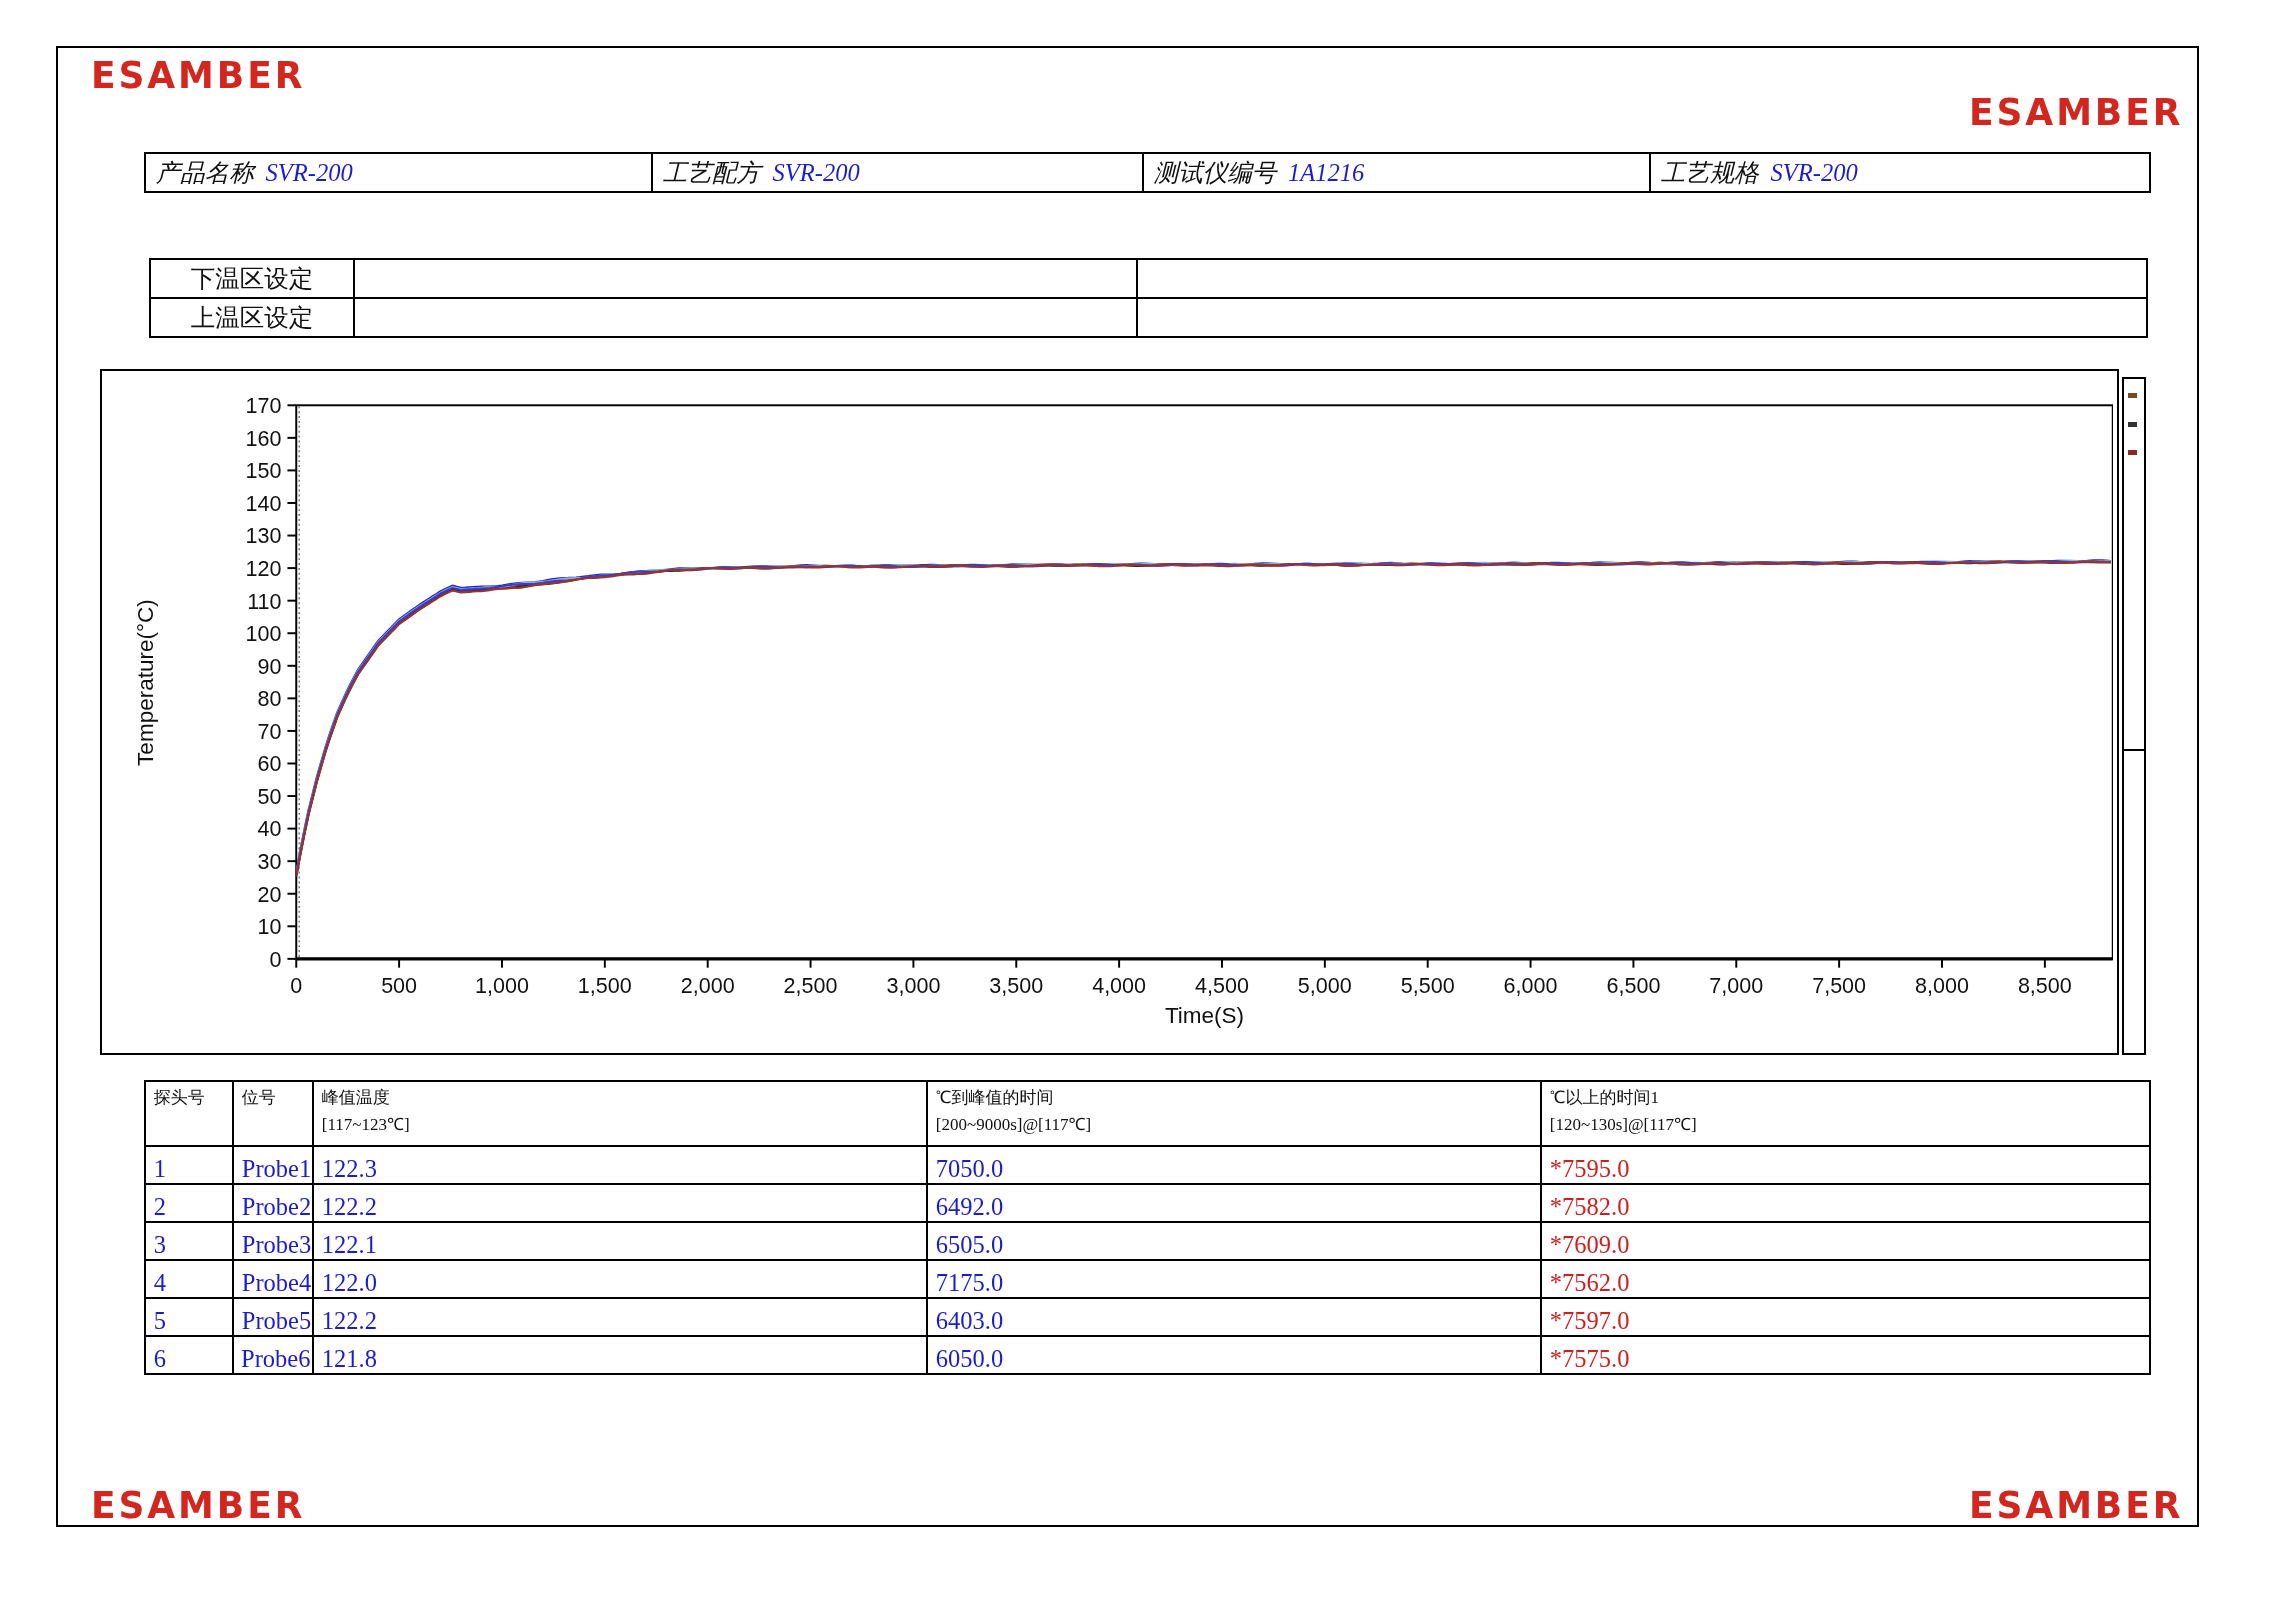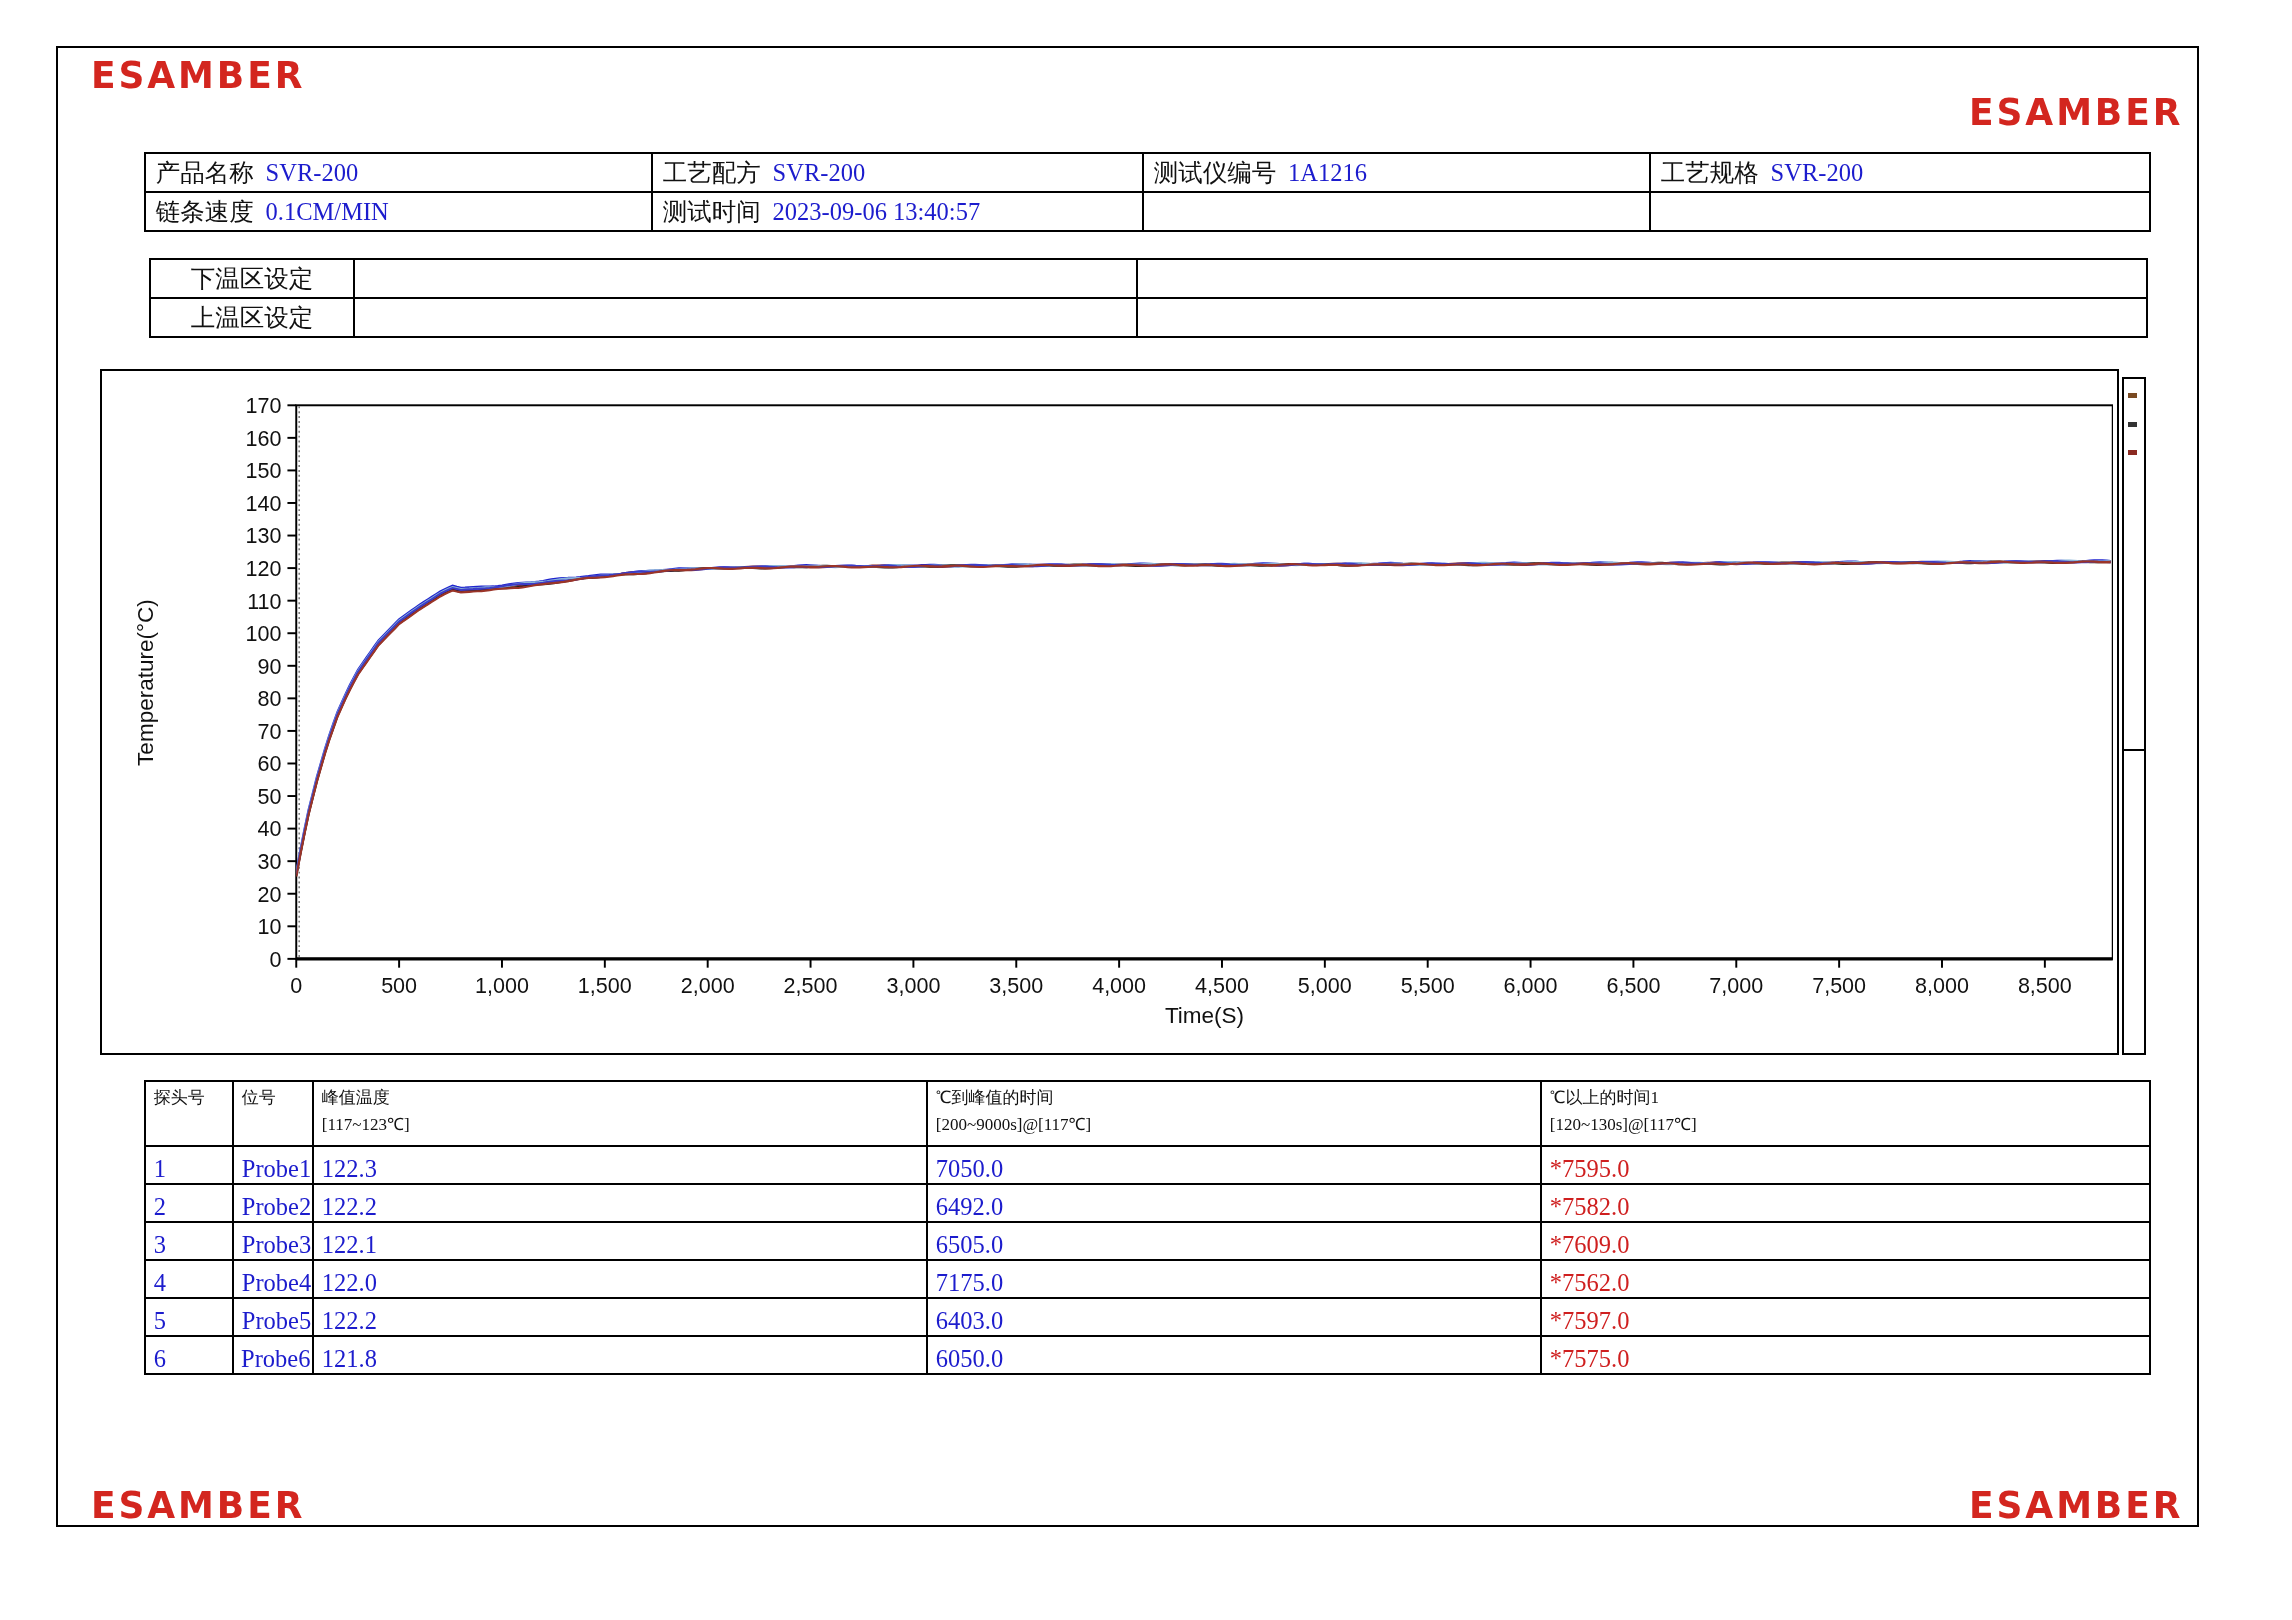--- a/index.html
+++ b/index.html
@@ -13,21 +13,21 @@
   .logo-br{right:13.7px;top:1436px;}
 
   .title-wrap{position:absolute;left:0;top:17.6px;width:100%;text-align:center;}
   .title-main{font-size:27.4px;font-weight:700;letter-spacing:2px;color:#222;}
   .title-main .arrow{font-weight:700;padding:0 7.8px;}
   .title-sub{font-size:17.6px;font-weight:700;letter-spacing:1px;color:#222;margin-top:3.9px;}
 
   table{border-collapse:collapse;table-layout:fixed;}
   td,th{border:2px solid #000;overflow:hidden;white-space:nowrap;}
 
-  .info-table{position:absolute;left:86px;top:104px;width:2004px;}
+  .info-table{position:absolute;left:86px;top:104px;width:2004px;font-style:italic;}
   .info-table td{height:37px;font-size:24.5px;padding:0 0 0 9.8px;font-family:"Liberation Serif",serif;}
   .info-table .lbl{color:#111;}
   .info-table .val{margin-left:11.8px;}
 
   .furnace-table{position:absolute;left:91px;top:210px;width:1997px;}
   .furnace-table td{height:35px;font-size:24.5px;font-family:"Liberation Serif",serif;}
   .furnace-table td.flbl{text-align:center;}
   .furnace-table td.fval{padding-left:35px;}
 
   .chart-box{position:absolute;left:42px;top:321px;width:2015px;height:682px;border:2px solid #000;background:#fff;}
@@ -57,26 +57,20 @@
         <col style="width:491px">
         <col style="width:507px">
         <col style="width:500px">
       </colgroup>
     <tbody>
         <tr>
           <td><span class="lbl">产品名称</span><span class="val" style="color: rgb(28, 28, 205);">SVR-200</span></td>
           <td><span class="lbl">工艺配方</span><span class="val" style="color: rgb(28, 28, 205);">SVR-200</span></td>
           <td><span class="lbl">测试仪编号</span><span class="val" style="color: rgb(28, 28, 205);">1A1216</span></td>
           <td><span class="lbl">工艺规格</span><span class="val" style="color: rgb(28, 28, 205);">SVR-200</span></td>
-        </tr>
-        <tr>
-          <td><span class="lbl">链条速度</span><span class="val" style="color: rgb(28, 28, 205);">0.1CM/MIN</span></td>
-          <td><span class="lbl">测试时间</span><span class="val" style="color: rgb(28, 28, 205);">2023-09-06 13:40:57</span></td>
-          <td><span class="lbl"></span><span class="val" style="color: rgb(28, 28, 205);"></span></td>
-          <td><span class="lbl"></span><span class="val" style="color: rgb(28, 28, 205);"></span></td>
         </tr>
       </tbody>
   </table>
 
   <table class="furnace-table">
     <colgroup>
         <col style="width:204px">
         <col style="width:783px">
         <col style="width:1010px">
       </colgroup>

